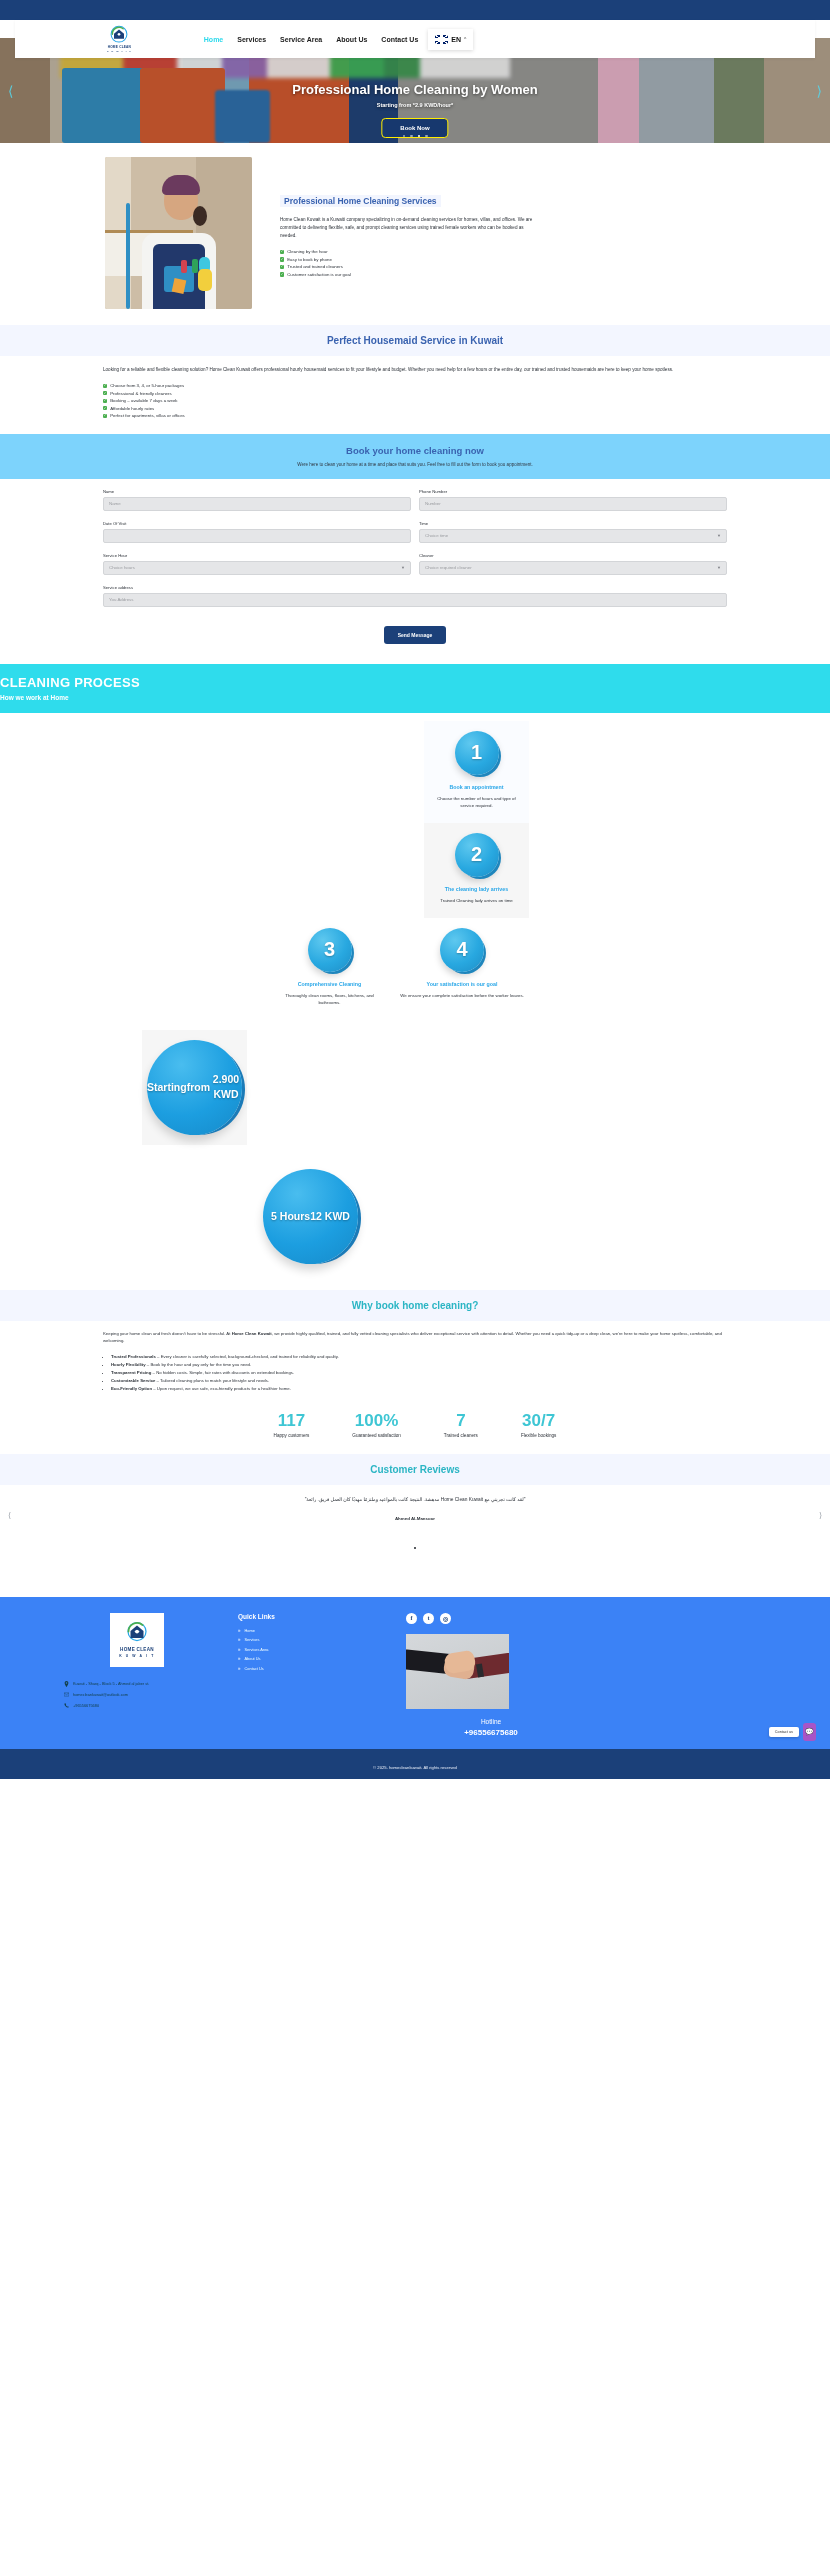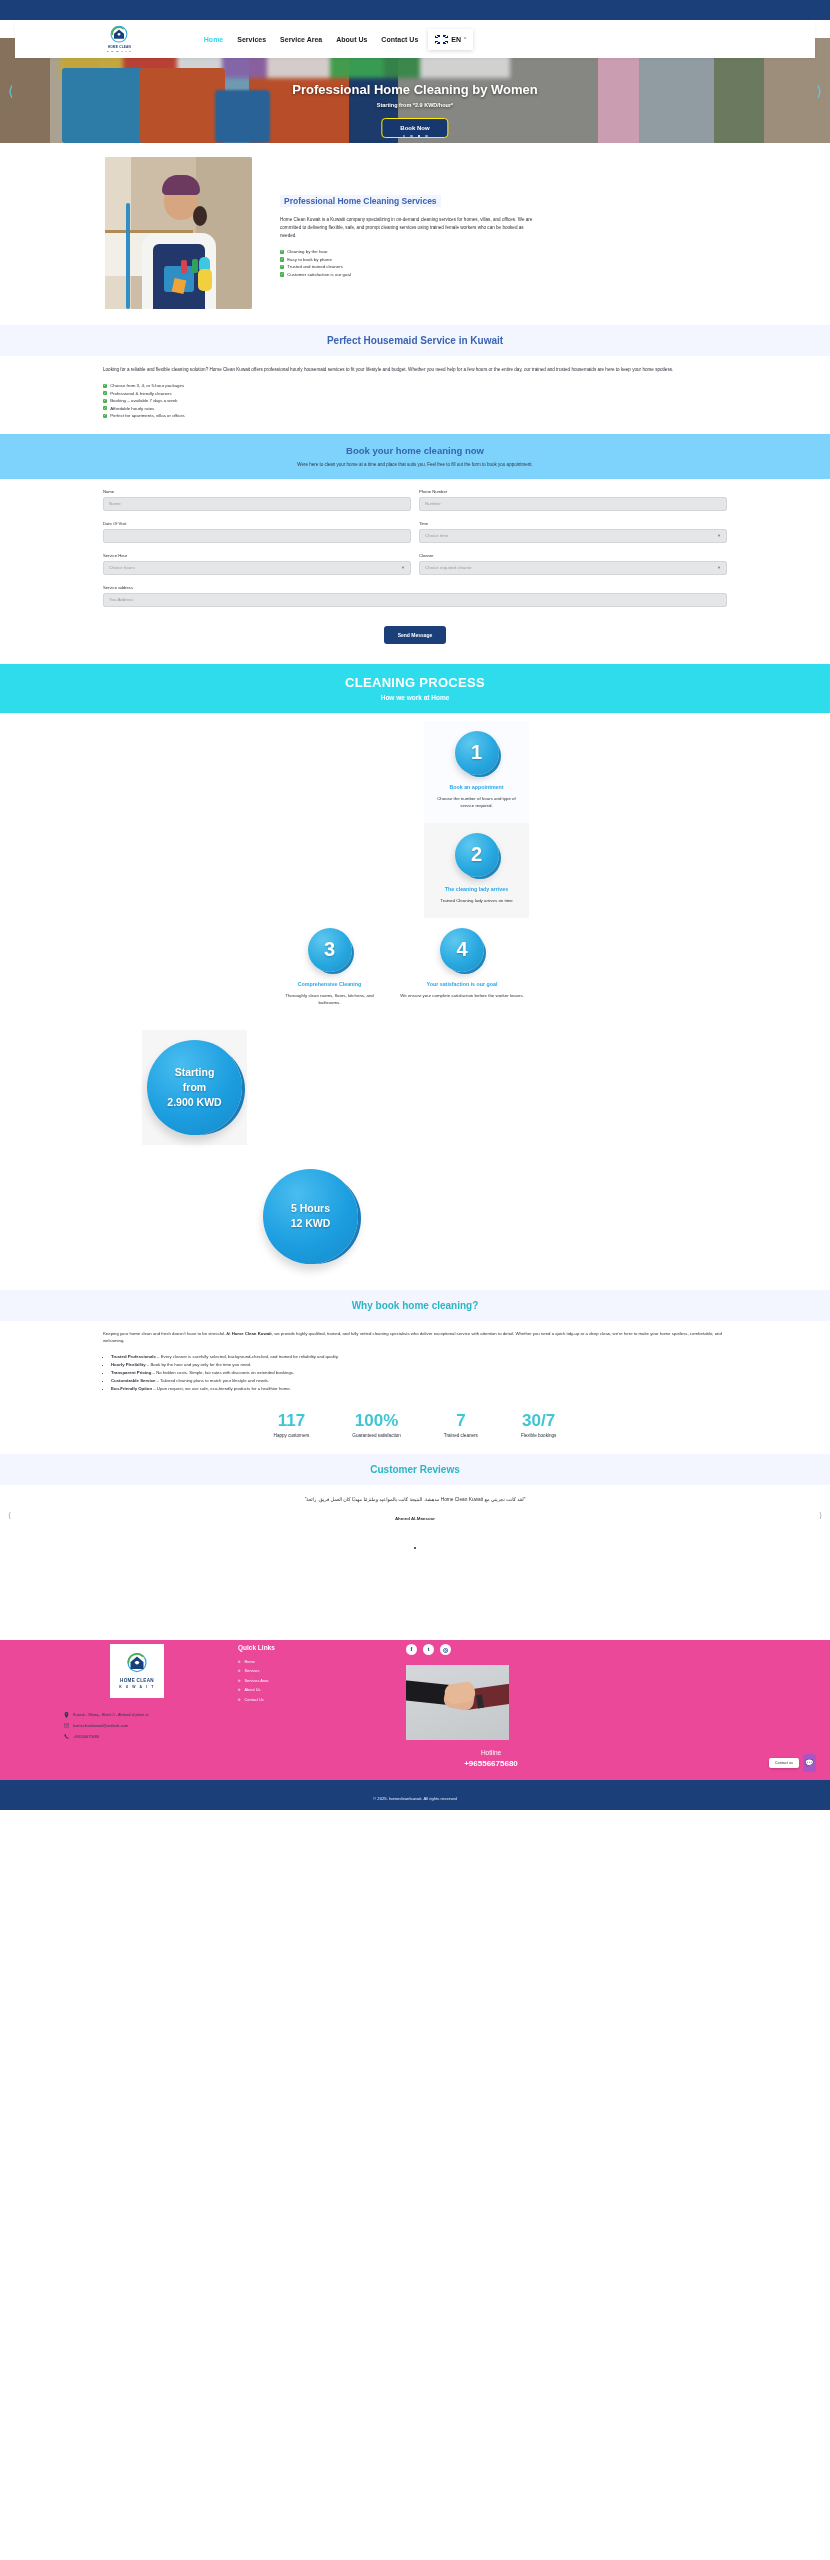--- a/index.html
+++ b/index.html
@@ -147,21 +147,21 @@
   .form-field.select { justify-content:space-between; }
   .sel-caret { font-size:4px; color:#7c7f85; }
   .form-submit { text-align:center; padding: 6px 0 14px; }
   .btn-send {
     background:#1b4079; color:#fff; font-size:5px; font-weight:700;
     border:none; border-radius:3px; padding: 6px 14px; cursor:pointer;
     font-family:"Liberation Sans", sans-serif;
   }
 
   
-  .band-cyan { background:#2fdcec; padding: 11px 0 12px; text-align:center; }
+  .band-cyan { background:#2fdcec; padding: 11px 0 12px; text-align:left; }
   .band-cyan-title { font-size:13px; font-weight:700; color:#fff; letter-spacing:.3px; }
   .band-cyan-sub { font-size:6.5px; font-weight:700; color:#fff; margin-top:4px; }
 
   
   .process { padding: 8px 0 4px; }
   .proc-row { display:flex; }
   .proc-card { width: 105px; padding: 10px 6px 14px; text-align:center; }
   .proc-card.bg1 { background:#fafcff; }
   .proc-card.bg2 { background:#f6f6f6; }
   .coin {
@@ -175,21 +175,21 @@
   .proc-desc { font-size:4.4px; line-height:7px; color:#2c3138; }
 
   
   .pricing { padding: 6px 0 4px; }
   .price-row { display:flex; }
   .price-card { width: 105px; padding: 10px 0; text-align:center; background:#f6f6f6; }
   .price-coin {
     width: 95px; height: 95px; border-radius:50%; margin: 0 auto;
     background: radial-gradient(circle at 36% 26%, #49bdef 0%, #1c9ee0 55%, #1689c8 100%);
     box-shadow: 5px 2px 0 -2px #1b7bb8, 0 6px 10px rgba(0,0,0,.16);
-    display:flex;flex-direction:column;align-items:center;justify-content:center;
+    display:flex;flex-direction:row;align-items:center;justify-content:center;
     color:#fff;font-weight:700;text-shadow:0 1px 2px rgba(0,0,0,.3);
   }
   .price-coin .l1 { font-size:10.5px; line-height:15px; }
   .price-coin .l2 { font-size:10.5px; line-height:15px; }
   .price-coin .l3 { font-size:10.5px; line-height:15px; }
 
   
   .why-body { padding: 9px 103px 8px 103px; }
   .why-para { font-size:4.3px; line-height:7.5px; color:#2c3138; }
   .why-ul { margin: 8px 0 0 8px; }
@@ -206,21 +206,21 @@
   .reviews-body { padding: 10px 40px 10px; text-align:center; position:relative; min-height: 112px; }
   .review-text { font-size:4.8px; color:#2c3138; direction:rtl; line-height:9px; }
   .review-author { font-size:4.4px; font-weight:700; color:#2c3138; margin-top:12px; }
   .rev-arrow { position:absolute; top:26px; color:#9aa0a8; font-size:8px; cursor:pointer; }
   .rev-arrow.left { left: 8px; }
   .rev-arrow.right { right: 8px; }
   .rev-dots { display:flex; justify-content:center; gap:5px; margin-top:26px; }
   .rev-dot { width:2.5px;height:2.5px;border-radius:50%;background:#20242b;cursor:pointer; }
 
   
-  .footer { background:#ec4899; padding: 4px 0 12px; position:relative;margin-top:43px; }
+  .footer { background:#3b82f6; padding: 16px 0 12px; position:relative; }
   .footer-grid { display:flex; padding: 0 60px; gap: 18px; }
   .f-col { }
   .f-col.brand-col { width: 160px; }
   .f-logo-card { width: 54px; height: 54px; background:#fff; margin-left: 50px; display:flex;
     flex-direction:column; align-items:center; justify-content:center; gap:2px; }
   .f-logo-mark { width: 24px; height: 24px; }
   .f-logo-name { font-size:4.6px; font-weight:700; color:#1b4079; letter-spacing:.3px; }
   .f-logo-sub { font-size:3.4px; font-weight:700; color:#1b4079; letter-spacing:1.6px; }
   .f-contact { margin-top: 14px; padding-left: 4px; }
   .f-contact-row { display:flex; align-items:center; gap:4px; margin-bottom:5px; font-size:3.9px; color:#13404a; }

